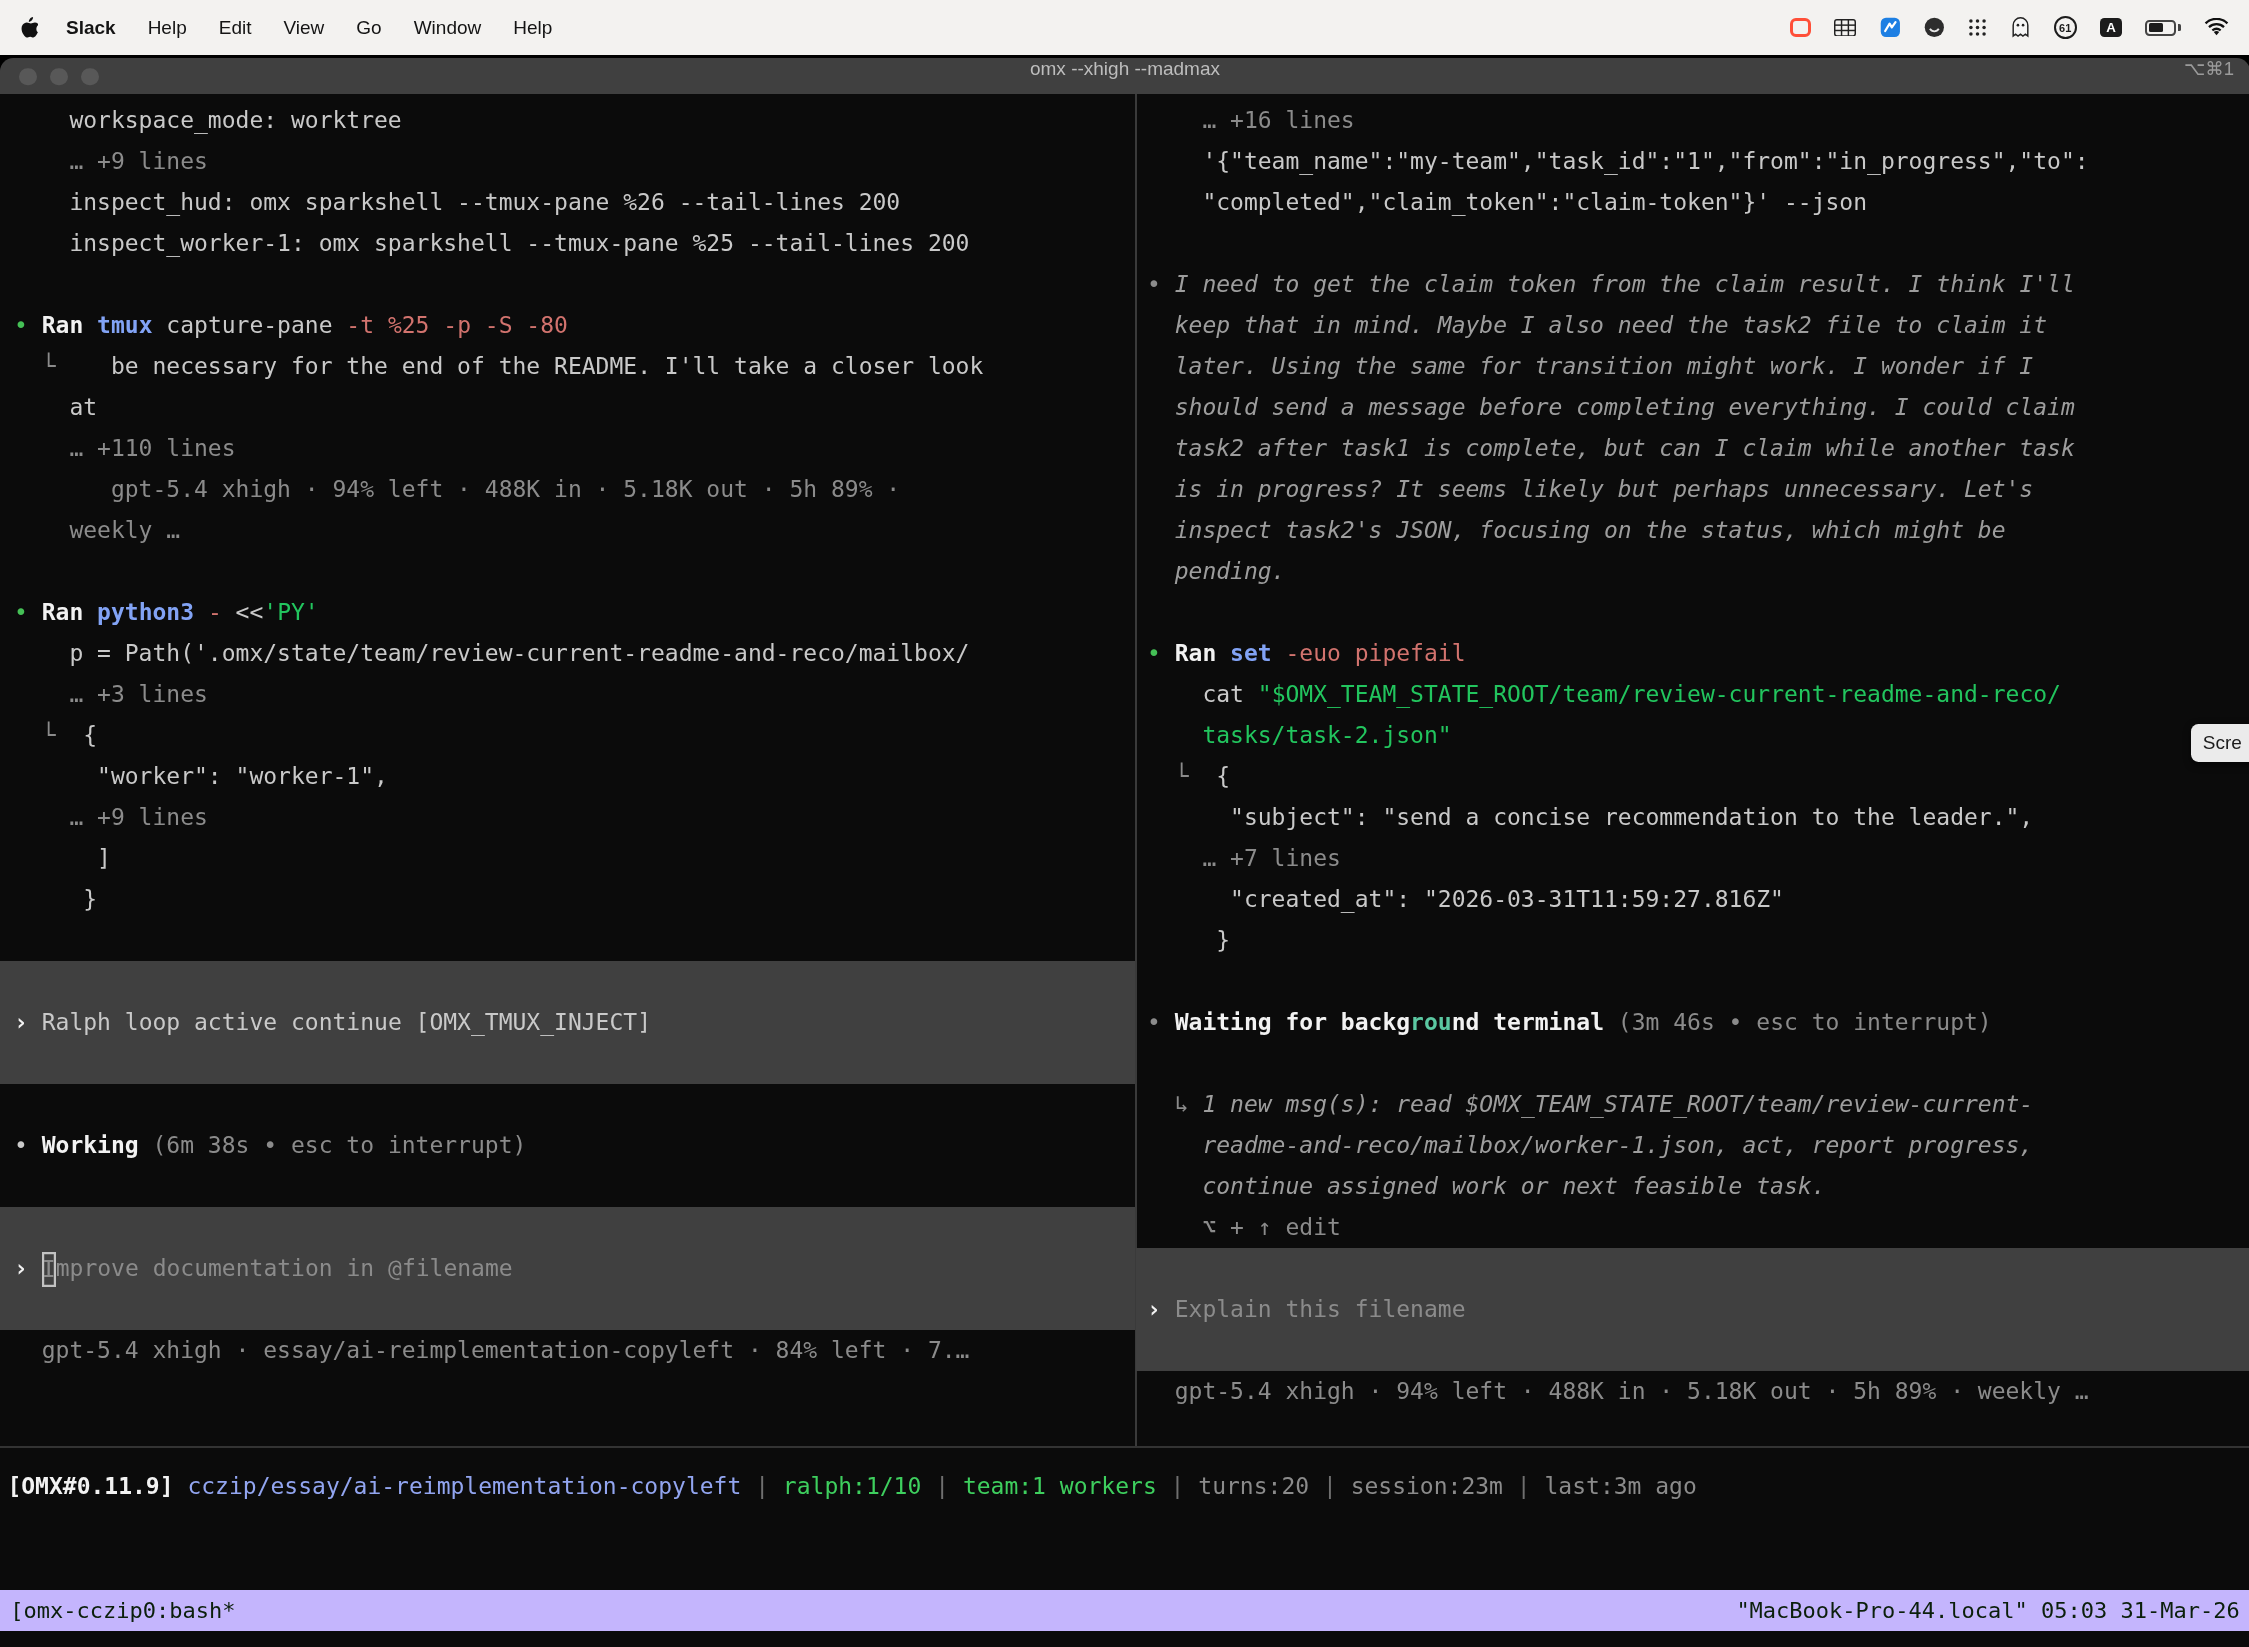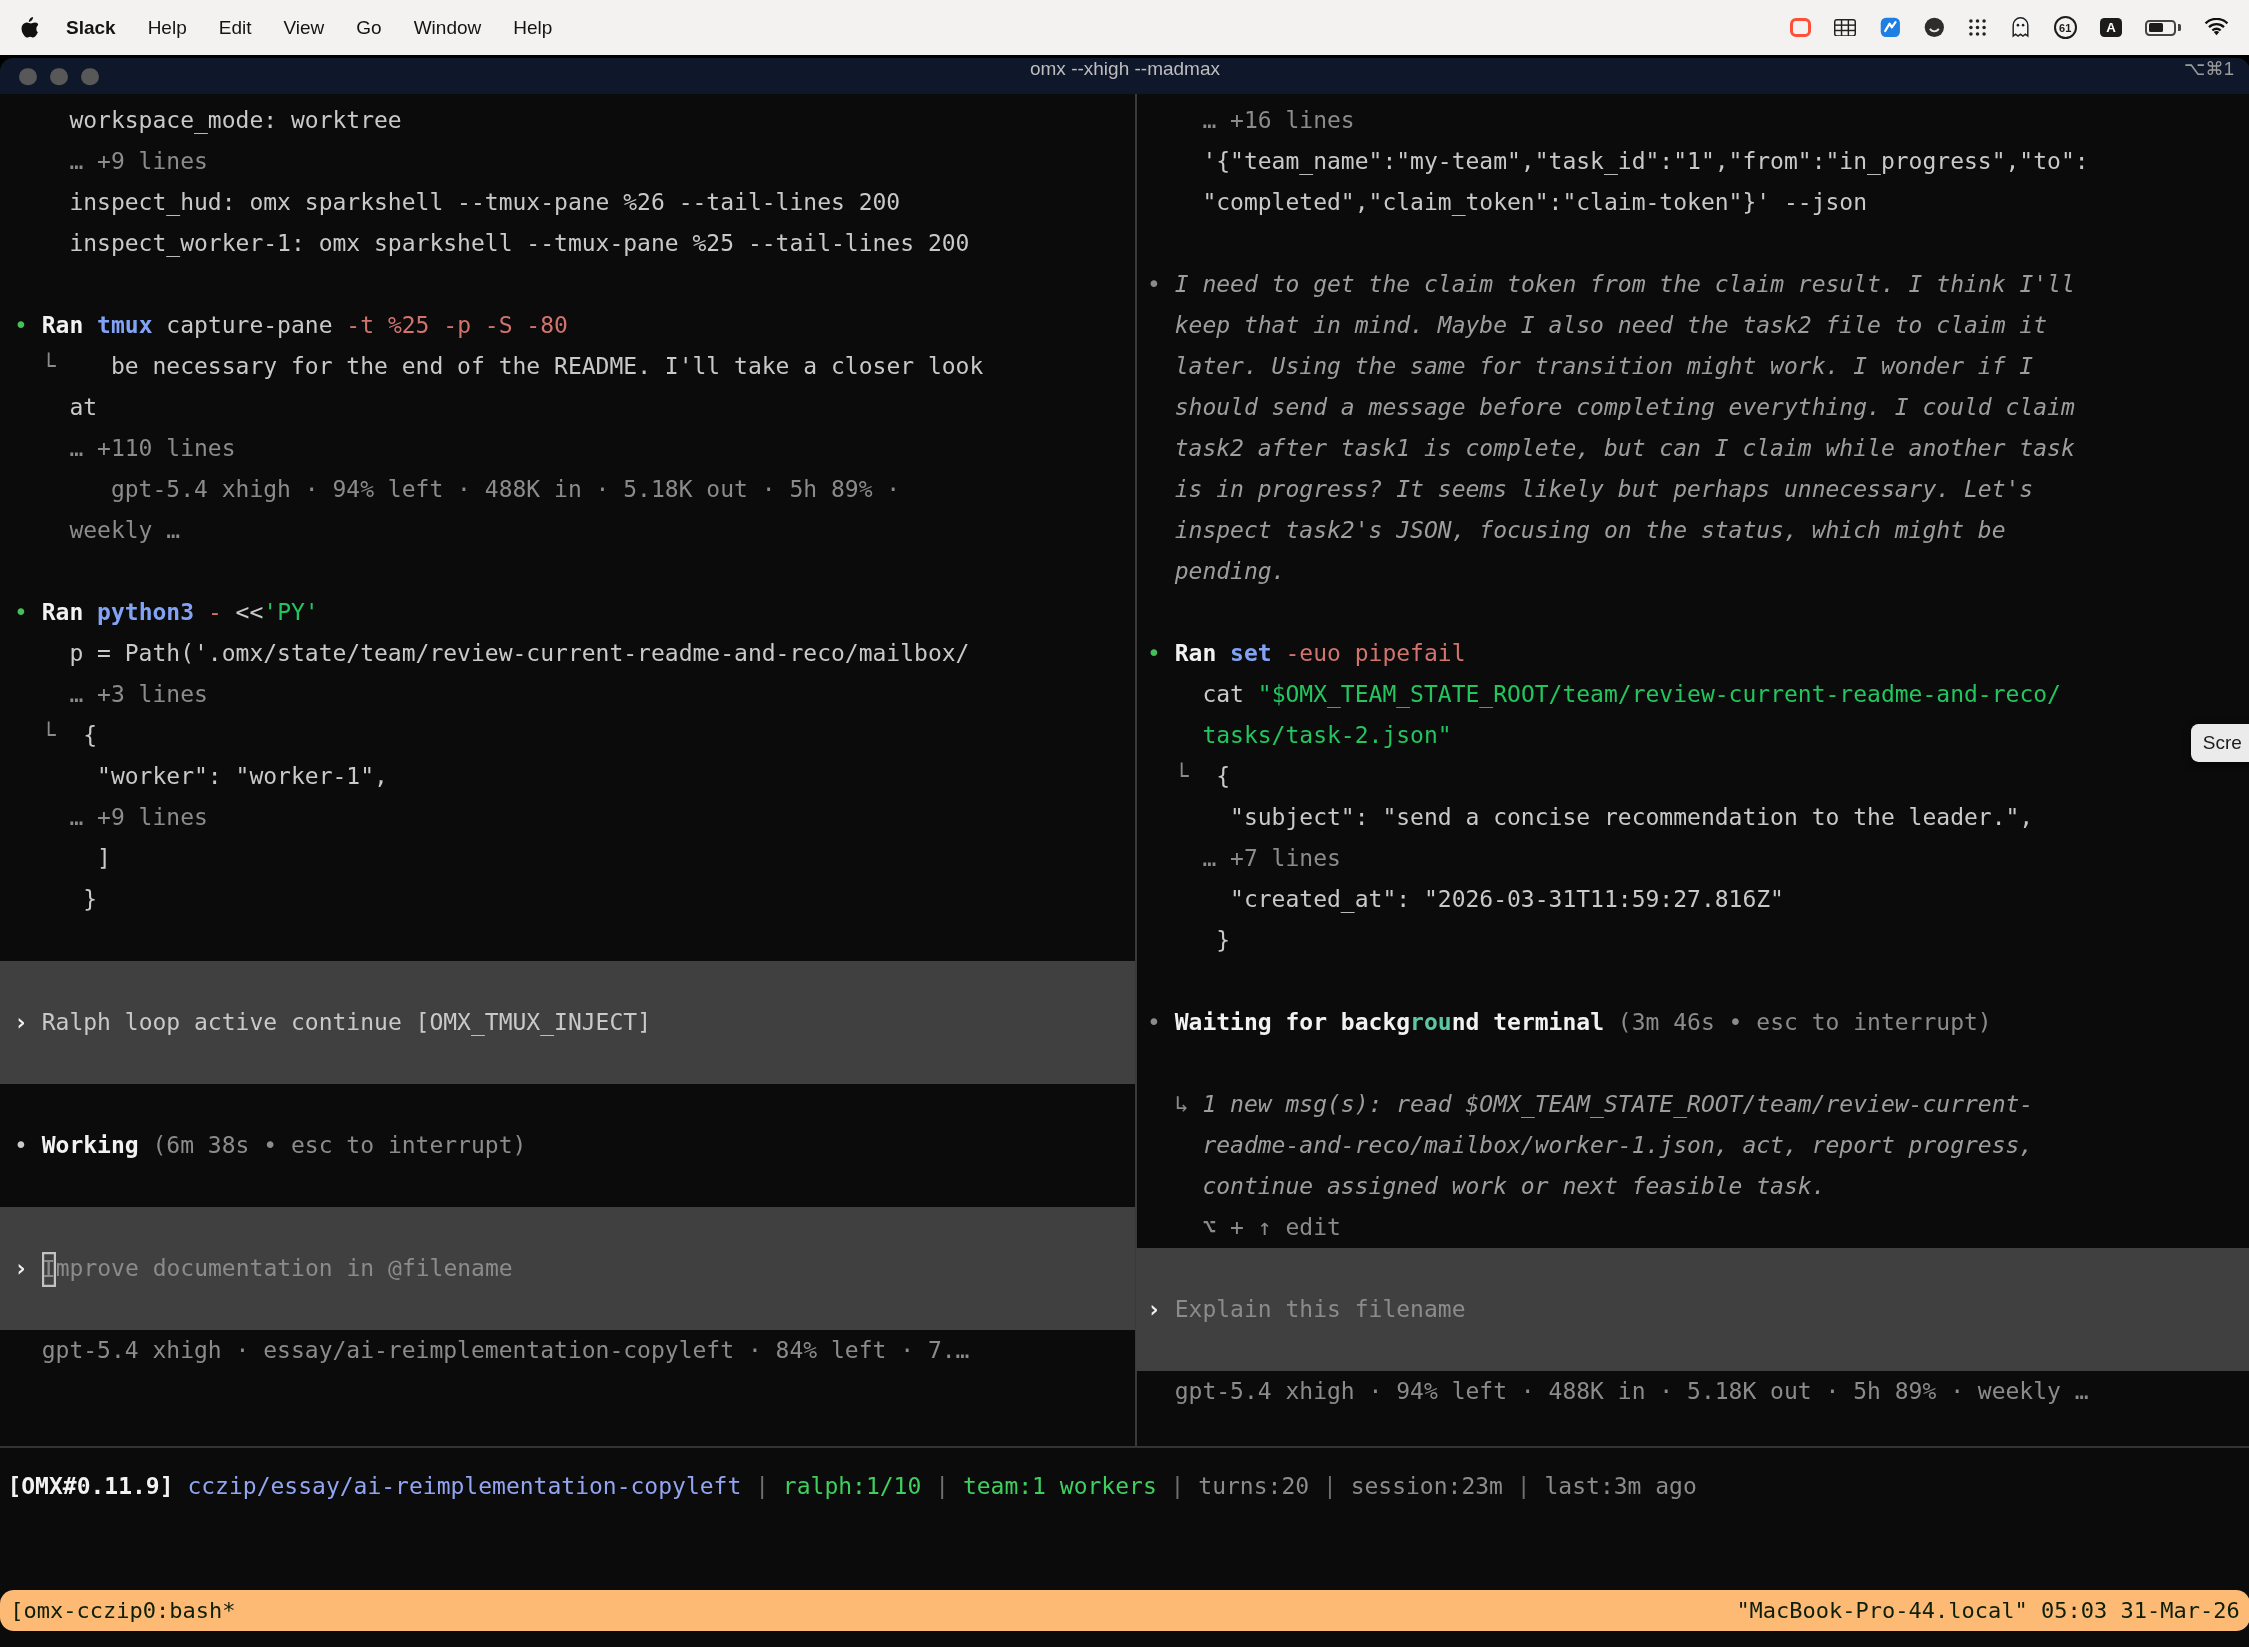--- a/index.html
+++ b/index.html
@@ -18,21 +18,21 @@
   .rec-stop{display:block;width:20.7px;height:18.5px;border:3.7px solid #ff4f38;border-radius:5.9px;box-sizing:border-box;}
   .badge61{width:23px;height:23px;border:2.2px solid #1c1c1c;border-radius:50%;box-sizing:border-box;
     display:inline-flex;align-items:center;justify-content:center;font:700 11px "Liberation Sans",sans-serif;color:#1c1c1c;}
   .keyA{width:21.4px;height:19px;background:#1c1c1c;border-radius:4.4px;color:#fff;
     display:inline-flex;align-items:center;justify-content:center;font:700 13.3px "Liberation Sans",sans-serif;}
   .batt{width:31px;height:16px;border:2.2px solid #444;border-radius:4.4px;box-sizing:border-box;padding:1.5px;display:inline-block;}
   .batt-fill{display:block;width:60%;height:100%;background:#1c1c1c;border-radius:1.5px;}
   .batt-nub{width:3px;height:7.4px;background:#444;border-radius:0 1.5px 1.5px 0;margin-left:1.5px;display:inline-block;}
 
   
-  .titlebar{position:absolute;top:58px;left:0;right:0;height:37px;background:#0f172a;border-radius:13.3px 13.3px 0 0;}
+  .titlebar{position:absolute;top:58px;left:0;right:0;height:37px;background:#404040;border-radius:13.3px 13.3px 0 0;}
   .lights{position:absolute;left:19px;top:50%;transform:translateY(-50%);display:flex;gap:13.3px;}
   .light{width:17.7px;height:17.7px;border-radius:50%;background:#585858;}
   .wtitle{position:absolute;left:0;right:0;top:0;text-align:center;line-height:37px;
     color:#bdbdbd;font:19px "Liberation Sans",sans-serif;}
   .whint{position:absolute;right:16px;top:0;line-height:37px;color:#9b9b9b;font:18.5px "Liberation Sans",sans-serif;}
 
   
   .term{position:absolute;top:94px;left:0;right:0;bottom:0;background:#0b0b0b;
     font-family:"DejaVu Sans Mono","DejaVu Sans",monospace;}
   .pane{position:absolute;top:0;height:1351px;overflow:hidden;padding-top:5.9px;box-sizing:border-box;}
@@ -58,23 +58,23 @@
   .sg-bg{color:#5bc8a2;font-weight:700;}
   .sg-lav{color:#92a5f0;}
   .sg-gr{color:#3ecf5e;}
   .sg-sep{color:#6f6f6f;}
   .sg-c{display:inline-block;width:14px;height:35px;line-height:35px;vertical-align:middle;
     box-shadow:inset 0 0 0 2.2px #c2c2c2;color:#8b8b8b;}
 
   .omx-status{position:absolute;left:7.4px;right:0;top:1372px;}
   .omx-status .trow{padding-left:0;}
 
-  .tmuxbar{position:absolute;left:0;right:0;top:1496px;height:41px;background:#fdba74;color:#062c06;
+  .tmuxbar{position:absolute;left:0;right:0;top:1496px;height:41px;background:#c4b5fd;color:#062c06;
     display:flex;justify-content:space-between;align-items:center;padding:0 10.3px;box-sizing:border-box;
-    font-size:22px;white-space:pre;border-radius:14px;}
+    font-size:22px;white-space:pre;}
   .tmuxbar span{color:#0b1f0b;}
 
   .tooltip{position:absolute;left:2191px;top:630px;height:38px;background:#ebebeb;color:#1c1c1c;
     font:19px "Liberation Sans",sans-serif;line-height:38px;padding:0 11.8px;border-radius:7.4px 0 0 7.4px;
     box-shadow:0 2.2px 7.4px rgba(0,0,0,.55);}
 </style>
 </head>
 <body>
 
 <div class="menubar">

